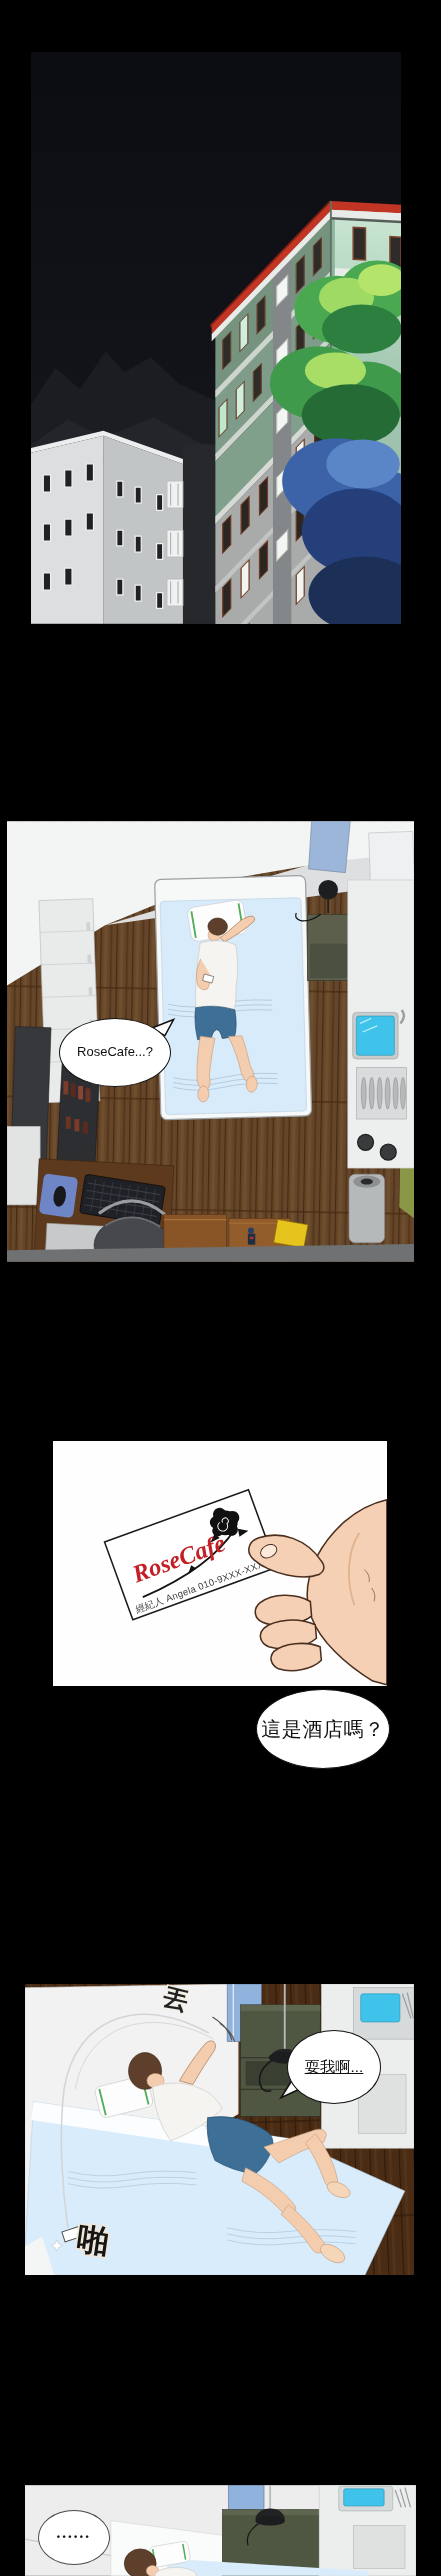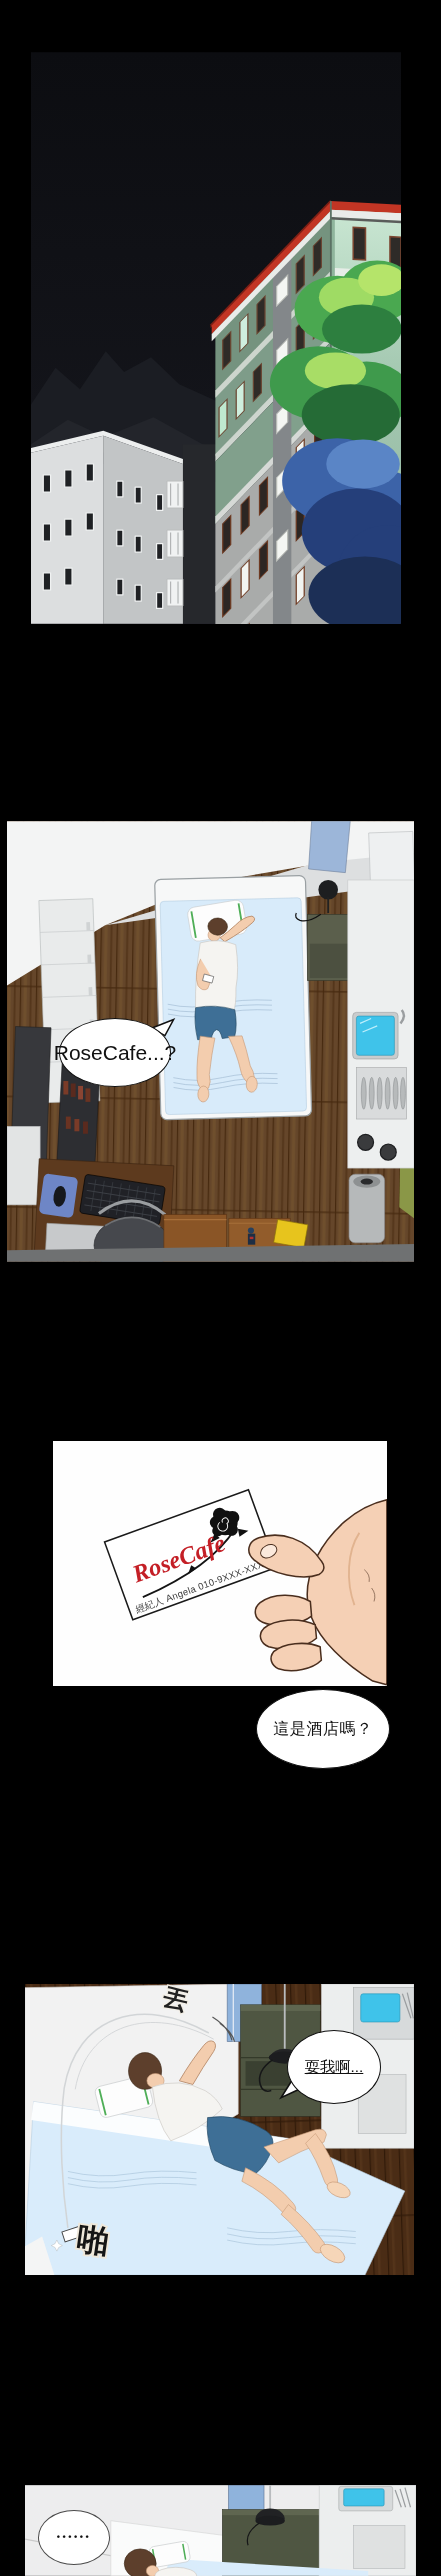--- a/index.html
+++ b/index.html
@@ -8,22 +8,22 @@
   .panel{position:absolute;overflow:hidden;background:#000;}
   .panel svg{display:block;}
   #p1{left:31px;top:52px;width:370px;height:572px;}
   #p2{left:7.4px;top:821px;width:407px;height:441px;}
   #p3{left:53px;top:1441px;width:334px;height:245px;background:#fff;}
   #p4{left:24.5px;top:1984px;width:389px;height:291px;}
   #p5{left:24.5px;top:2485px;width:391px;height:91px;}
   .bubble{position:absolute;background:#fff;border:1.5px solid #111;border-radius:50%;
           display:flex;align-items:center;justify-content:center;text-align:center;
           color:#111;z-index:5;line-height:1.1;}
-  #b2{left:59px;top:1018px;width:110px;height:67px;font-size:21px;}
-  #b3{left:256px;top:1689px;width:132px;height:78px;font-size:16px;letter-spacing:0.6px;}
+  #b2{left:59px;top:1018px;width:110px;height:67px;font-size:13px;}
+  #b3{left:256px;top:1689px;width:132px;height:78px;font-size:20px;letter-spacing:0.6px;}
   #b4{left:287px;top:2030px;width:92px;height:72px;font-size:15.3px;text-decoration:underline;}
   #b5{left:38px;top:2510px;width:70px;height:53px;font-size:9.2px;letter-spacing:2.5px;
       font-weight:bold;border-width:0.9px;border-color:#4a4a4a;}
   .tail{position:absolute;z-index:4;}
   .sfx{position:absolute;z-index:6;}
 </style>
 </head>
 <body>
 
 <div class="page">

